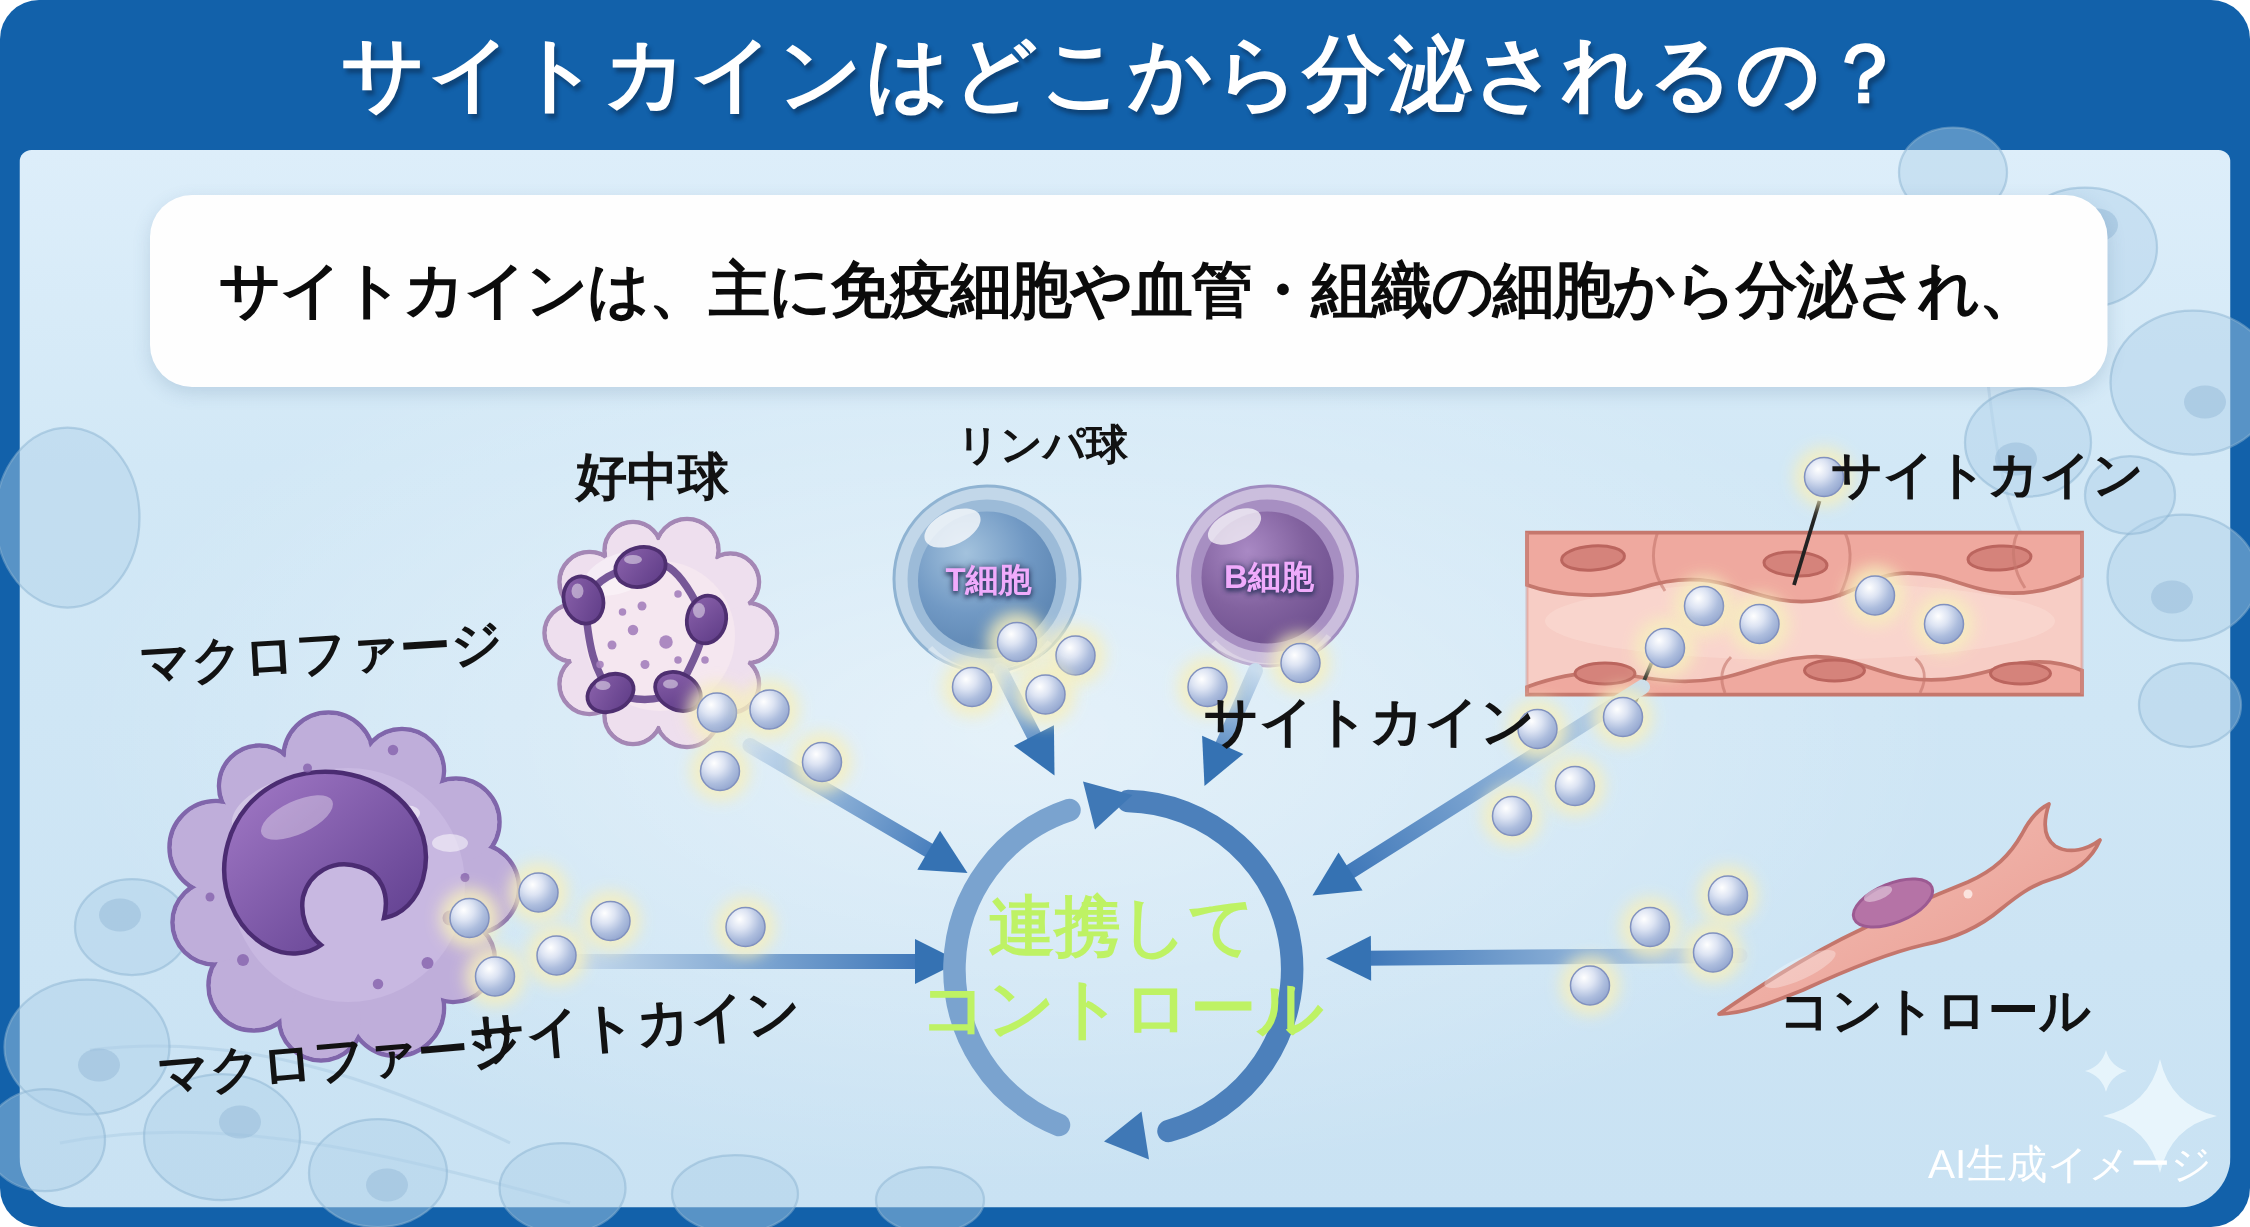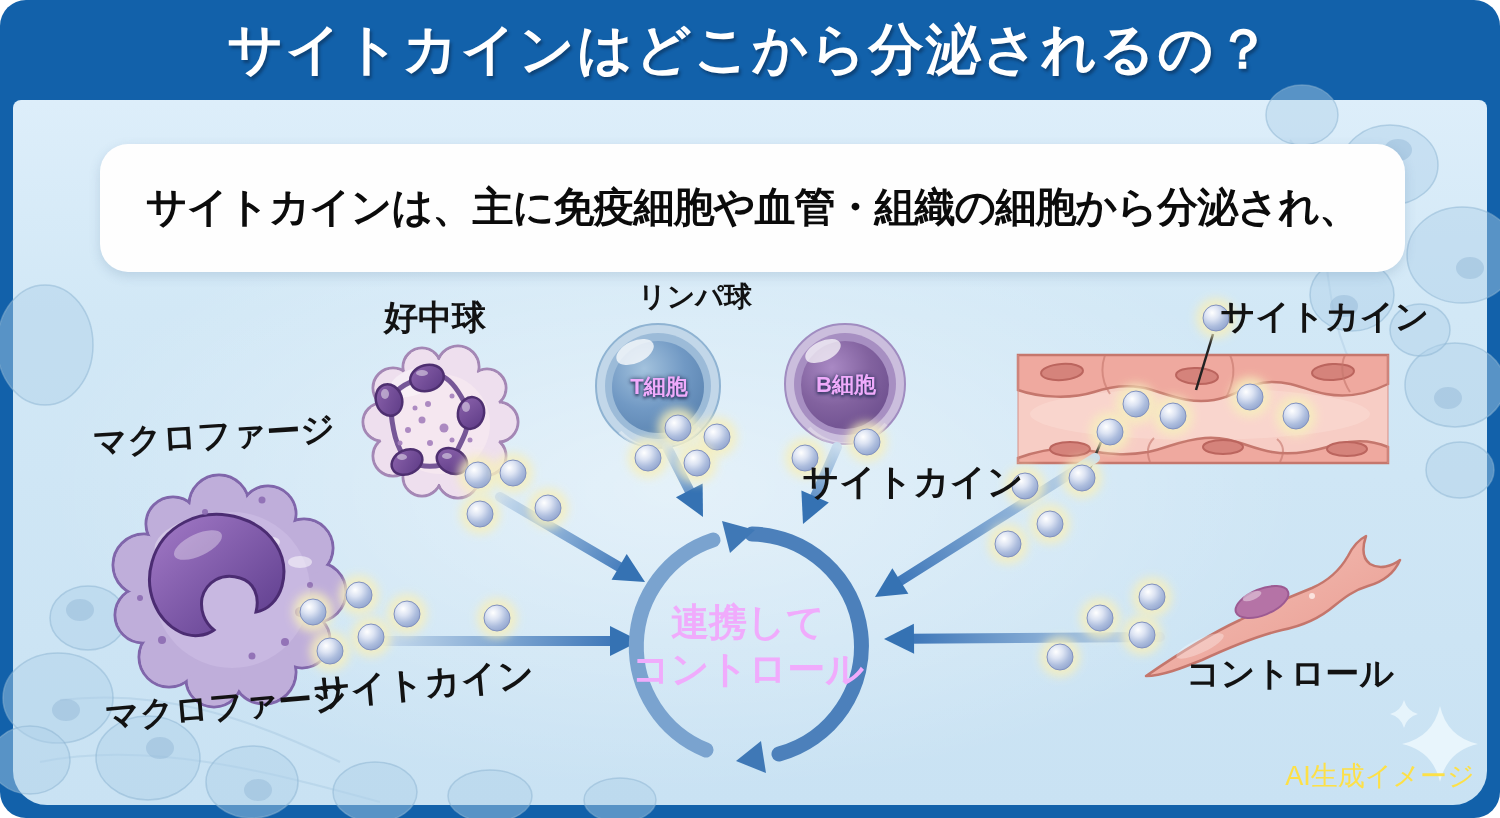--- a/index.html
+++ b/index.html
@@ -19,21 +19,21 @@
   }
   #content-panel{
     position:absolute;left:13px;top:100px;right:13px;bottom:13px;
     border-radius:8px 8px 34px 34px;
     background:
       radial-gradient(ellipse at 45% 55%, rgba(255,255,255,.45), rgba(255,255,255,0) 55%),
       linear-gradient(180deg,#ddeefa 0%,#d2e8f6 30%,#c9e2f3 100%);
   }
   #art{position:absolute;left:0;top:0;width:1500px;height:818px;}
   #intro-box{
-    position:absolute;left:100px;top:144px;width:1305px;height:128px;
+    position:absolute;left:100px;top:130px;width:1305px;height:128px;
     background:#fefefe;border-radius:28px;
     box-shadow:0 4px 12px rgba(60,100,140,.18);
     display:flex;flex-direction:column;align-items:center;justify-content:center;
   }
   #intro-box .line{
     font-size:41px;font-weight:900;color:#0b0b0b;line-height:1.5;
     letter-spacing:-1px;white-space:nowrap;
   }
   .lbl{
     position:absolute;transform:translate(-50%,-50%);
@@ -43,25 +43,25 @@
   .lbl.tilt5{transform:translate(-50%,-50%) rotate(-5deg);}
   .lbl.on-sphere{
     color:#f0abfc;font-size:22px;
     text-shadow:0 0 4px rgba(40,50,90,.95),0 2px 3px rgba(40,50,90,.8);
   }
   #center-circle-text{
     position:absolute;left:748px;top:646px;transform:translate(-50%,-50%);
     text-align:center;
   }
   #center-circle-text .cl{
-    font-size:38px;font-weight:900;color:#f0abfc;line-height:1.24;white-space:nowrap;
+    font-size:44px;font-weight:900;color:#bef264;line-height:1.24;white-space:nowrap;
   }
   #ai-note{
     position:absolute;left:1380px;top:776px;transform:translate(-50%,-50%);
-    font-size:27px;font-weight:500;color:#fde047;white-space:nowrap;
+    font-size:27px;font-weight:500;color:#ffffff;white-space:nowrap;
   }
 </style>
 </head>
 <body>
 
 <div id="poster">
 
   <div id="title-band">
     <div class="t">サイトカインはどこから分泌されるの？</div>
   </div>

